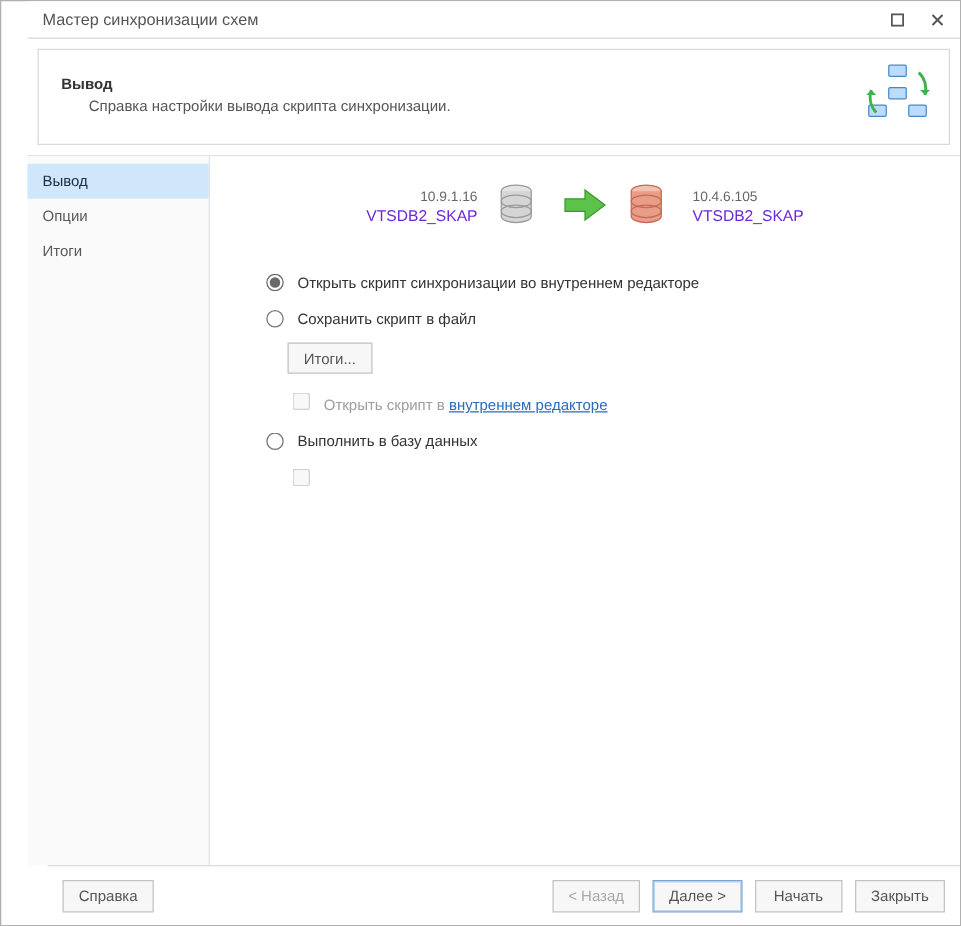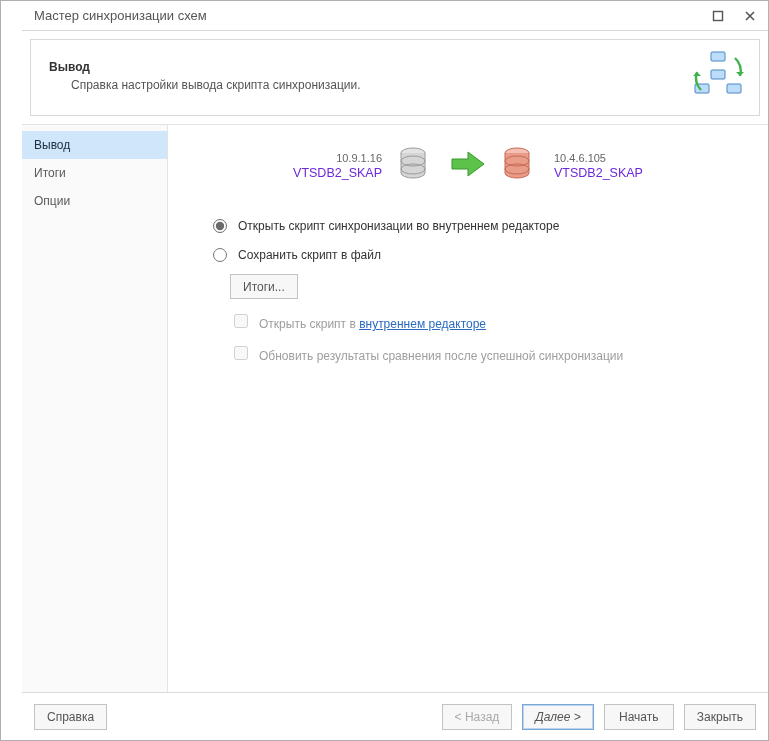--- a/index.html
+++ b/index.html
@@ -102,32 +102,33 @@
   .btn {
     height: 25px;
     padding: 0 12px;
     border: 1px solid #c3c3c3;
     background: #f7f7f7;
     font-size: 12px;
     color: #555;
     cursor: pointer;
     display: inline-flex; align-items: center; justify-content: center;
   }
-  .btn.primary { border: 1px solid #7aa6d6; box-shadow: inset 0 0 0 1px #bdd6ef; font-style: italic; }
+  .btn.primary { border: 1px solid #7aa6d6; box-shadow: inset 0 0 0 1px #bdd6ef; }
 
   a.link { color: #2a6bbf; text-decoration: underline; cursor: pointer; }
 
   .footer {
     height: 48px;
     border-top: 1px solid #dcdcdc;
     padding: 0 12px;
     display: flex;
     align-items: center;
     gap: 10px;
     background: #fff;
+    margin-left: 16px;
   }
   .footer .spacer { flex: 1; }
   .footer .btn { min-width: 70px; height: 26px; }
   .footer .btn.disabled { color: #a9a9a9; }
 
   .radio-ctl, .check-ctl {
     width: 14px; height: 14px;
     accent-color: #6a6a6a;
   }
 </style>
@@ -167,22 +168,22 @@
         <polygon points="49,26 45,22 53,22" fill="#3fb24b"></polygon>
         <path d="M10 40 A18 18 0 0 1 6 22" fill="none" stroke="#3fb24b" stroke-width="2.4"></path>
         <polygon points="6,22 10,26 2,26" fill="#3fb24b"></polygon>
       </svg>
     </div>
   </div>
 
   <div class="body-row">
     <div class="sidebar">
       <div class="side-item selected"><span>Вывод</span></div>
+      <div class="side-item"><span>Опции</span></div>
       <div class="side-item"><span>Итоги</span></div>
-      <div class="side-item"><span>Опции</span></div>
     </div>
 
     <div class="content">
 
       <div class="db-row">
         <div class="db-box" style="text-align:right;">
           <div class="db-ip">10.9.1.16</div>
           <div class="db-name">VTSDB2_SKAP</div>
         </div>
         <div class="db-icon">
@@ -225,23 +226,26 @@
         <div class="sub-row">
           <button class="btn">Итоги...</button>
         </div>
         <div class="sub-row disabled">
           <input type="checkbox" class="check-ctl" disabled="" style="">
           <span>
             <span>Открыть скрипт в </span><a class="link">внутреннем редакторе</a>
           </span>
         </div>
 
+        <label class="radio-row">
+          <input type="radio" name="out" class="radio-ctl" style="">
+          <span>Выполнить в базу данных</span>
+        </label>
         <div class="sub-row disabled">
           <input type="checkbox" class="check-ctl" disabled="" style="">
-          <span>Обновить результаты сравнения после успешной синхронизации</span>
         </div>
       </div>
 
     </div>
   </div>
 
   <div class="footer">
     <button class="btn">Справка</button>
     <div class="spacer"></div>
     <button class="btn disabled">&lt; Назад</button>

